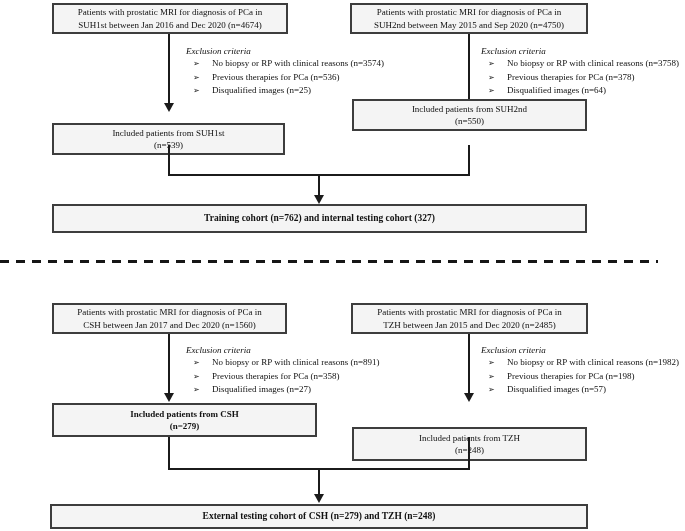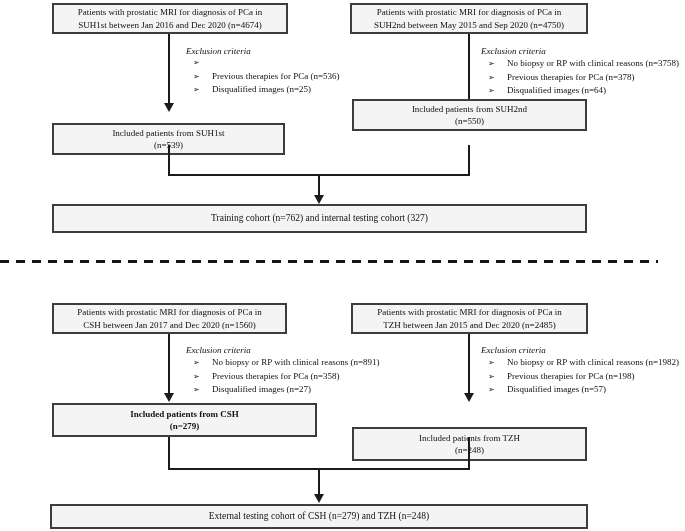--- a/index.html
+++ b/index.html
@@ -9,21 +9,21 @@
   .box{
     position:absolute;
     background:#f4f4f4;
     border:2px solid #3d3d3d;
     box-sizing:border-box;
     display:flex;flex-direction:column;justify-content:center;
     text-align:center;
     font-size:9px;line-height:12.5px;color:#111;
   }
   .box .bl{white-space:nowrap;}
-  .result-box{font-weight:normal;font-size:9.5px;}
+  .result-box{font-weight:bold;font-size:9.5px;}
 
   .vline{position:absolute;width:2px;background:#1b1b1b;}
   .hline{position:absolute;height:2px;background:#1b1b1b;}
   .ahead{
     position:absolute;width:0;height:0;
     border-left:5px solid transparent;
     border-right:5px solid transparent;
     border-top:9px solid #1b1b1b;
   }
 
@@ -62,20 +62,21 @@
   </div>
   <div>
     <div class="vline" style="left:468px;top:34px;height:70px;"></div>
     <div class="ahead" style="left:464px;top:103px;"></div>
   </div>
 
   <div class="excl" style="left:186px;top:45px;">
     <div class="title">Exclusion criteria</div>
     <div class="item">
       <span class="glyph">➢</span>
+      <span>No biopsy or RP with clinical reasons (n=3574)</span>
     </div>
     <div class="item">
       <span class="glyph">➢</span>
       <span>Previous therapies for PCa (n=536)</span>
     </div>
     <div class="item">
       <span class="glyph">➢</span>
       <span>Disqualified images (n=25)</span>
     </div>
   </div>

